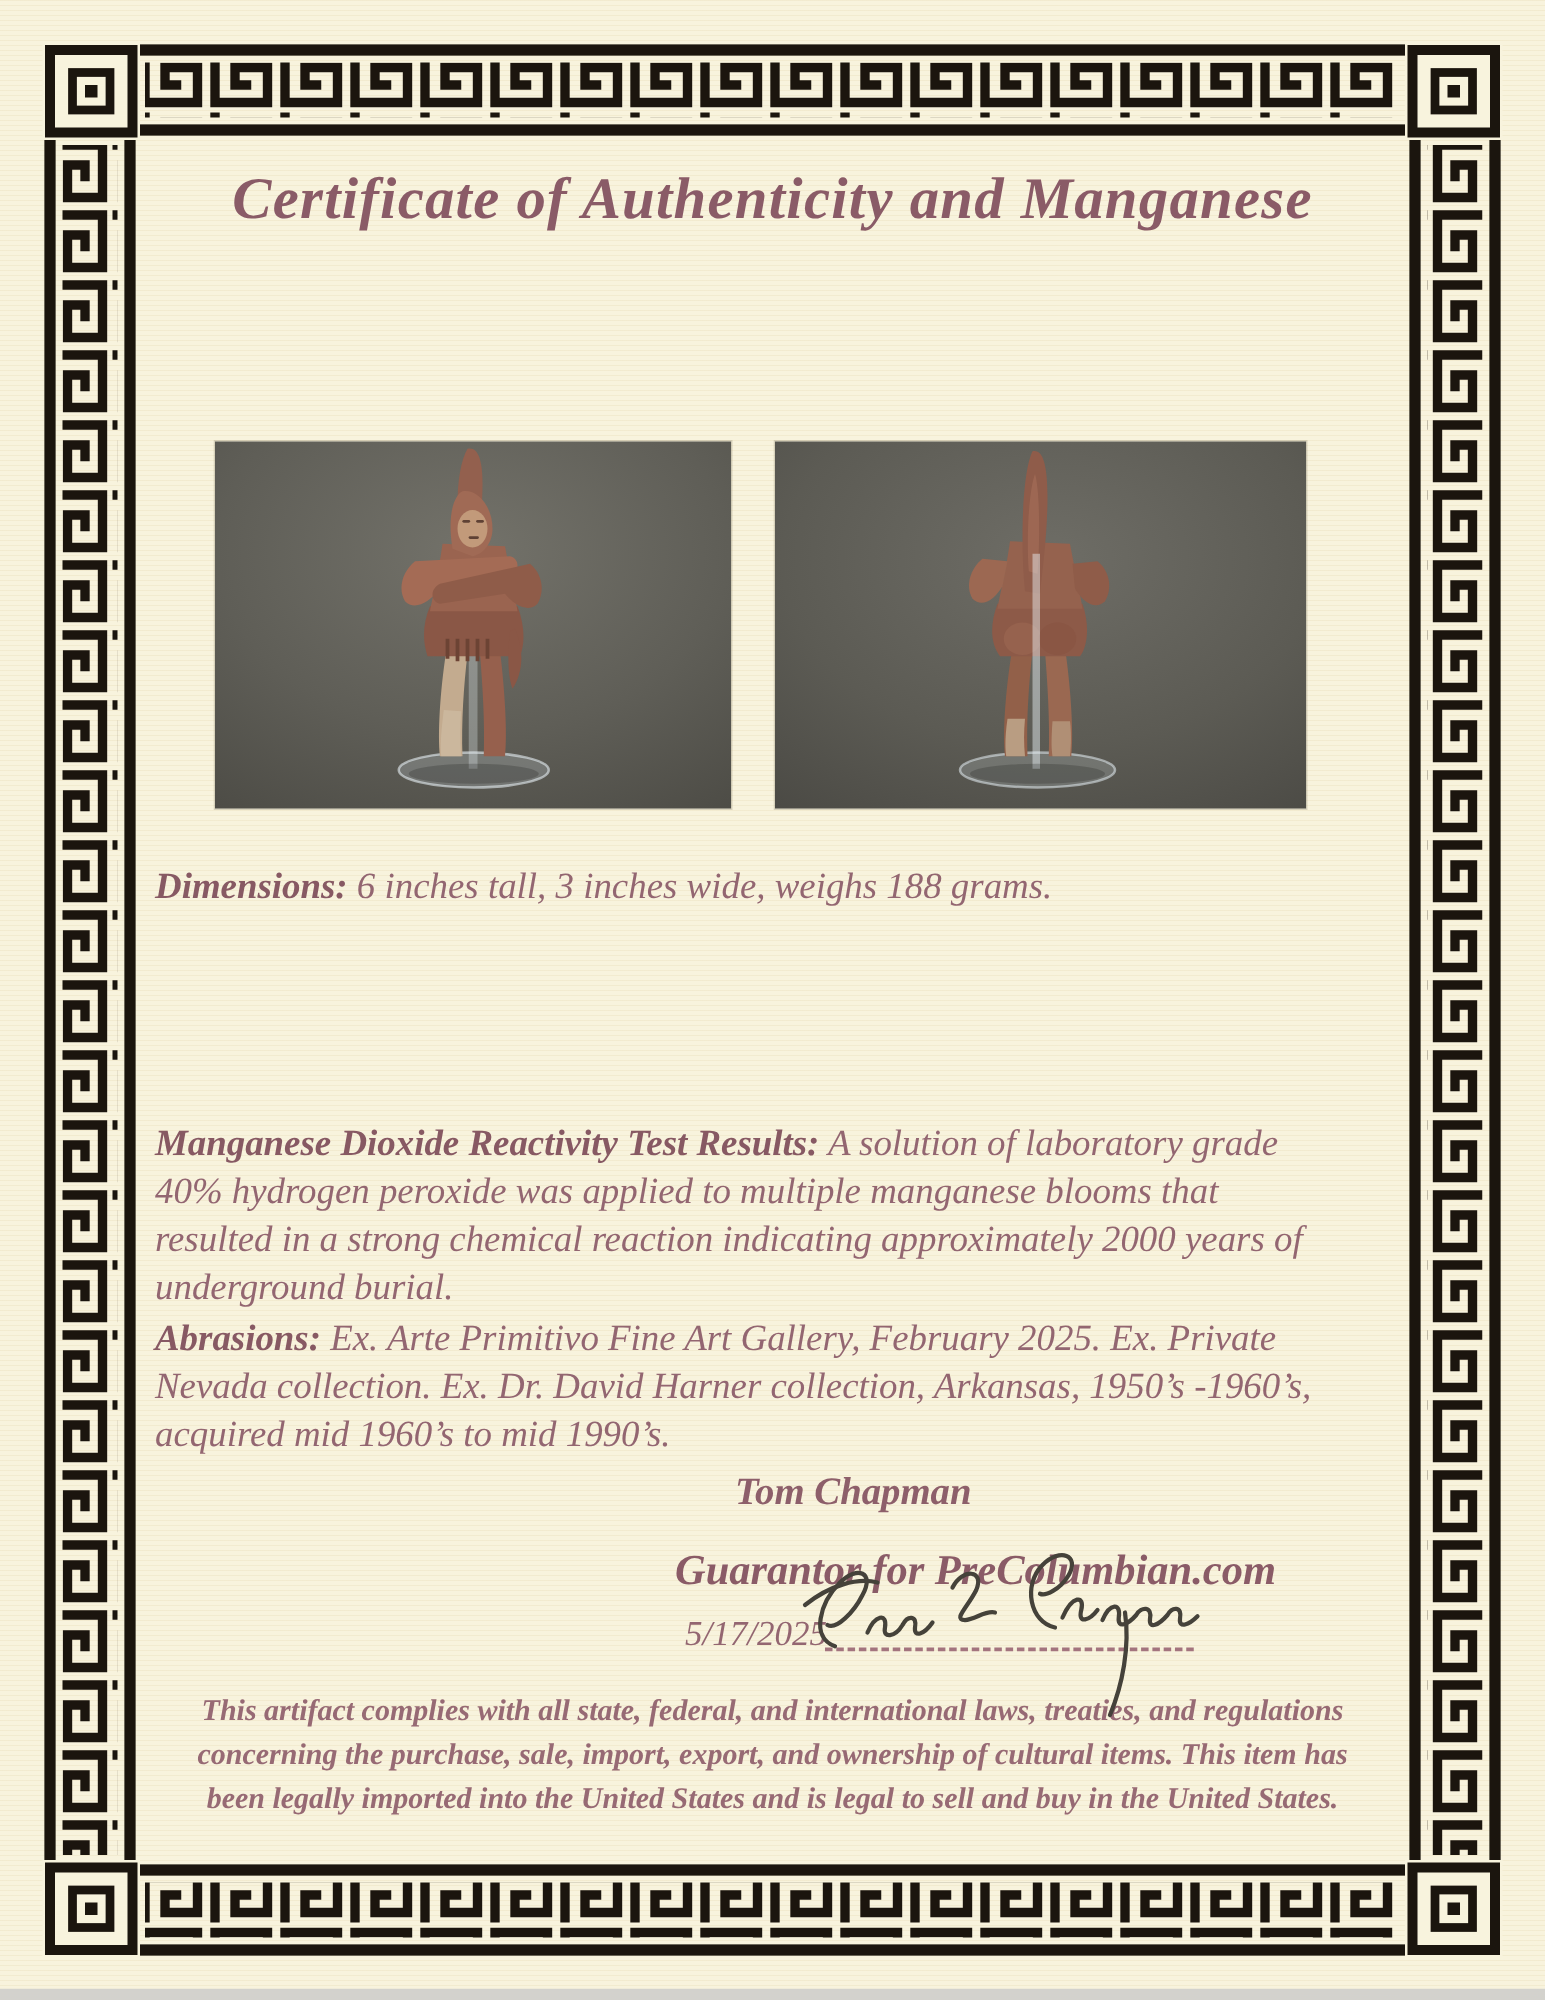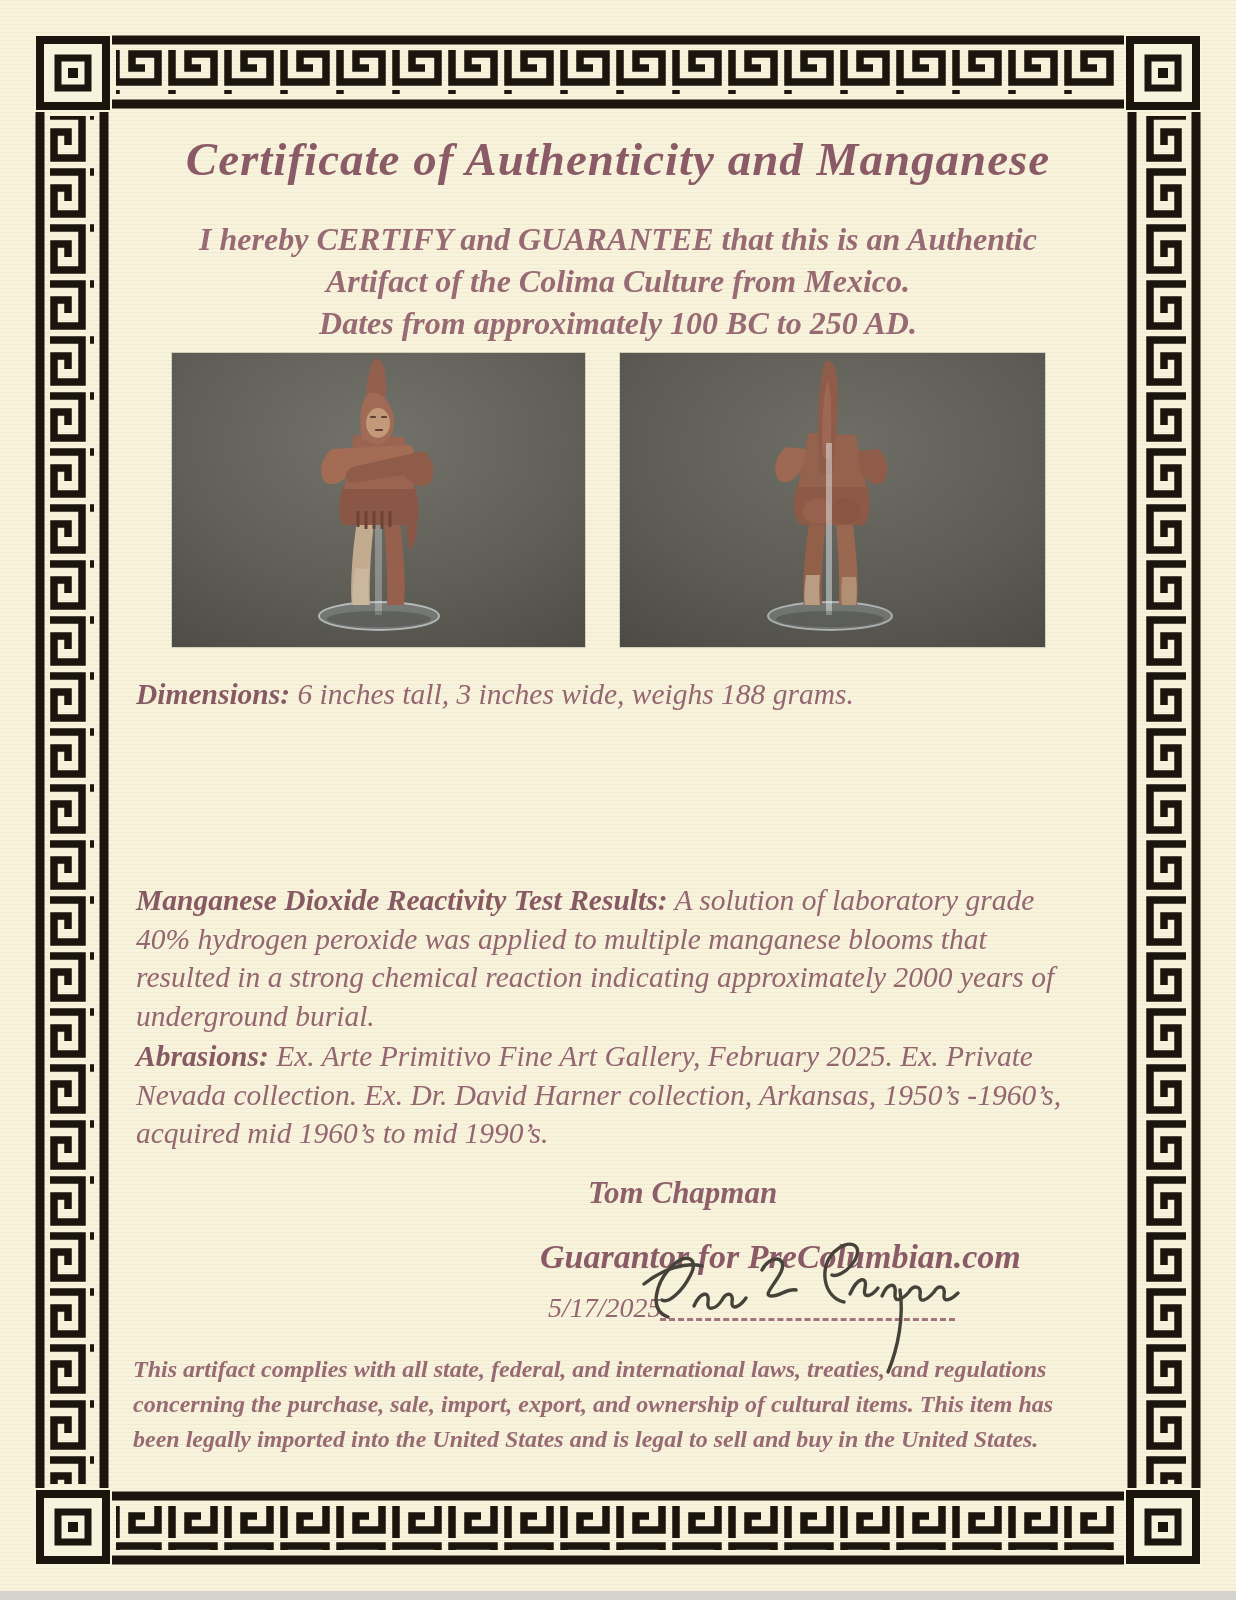--- a/index.html
+++ b/index.html
@@ -30,22 +30,22 @@
     line-height:42px;color:#976a74;z-index:2;
   }
 
   .photo{
     position:absolute;z-index:2;
     box-shadow:0 0 0 1px rgba(120,110,90,0.25);
   }
   .photo svg{display:block;}
 
   .para{
-    position:absolute;left:136px;width:945px;
-    font-size:29.5px;line-height:38.5px;z-index:2;color:#936671;margin-top:15px;
+    position:absolute;left:124px;width:945px;
+    font-size:29.5px;line-height:38.5px;z-index:2;color:#936671;
   }
   .para b{color:#875963;}
   .p-dimensions{top:660px;}
   .p-description{top:710px;}
   .p-manganese{top:866px;}
   .p-provenance{top:1022px;}
 
   .sig-name{
     position:absolute;left:540px;top:1175px;
     font-size:31px;font-weight:bold;color:#8d5f6a;z-index:2;margin-left:48px;
@@ -59,21 +59,21 @@
     font-size:28px;color:#936671;z-index:2;
   }
   .sig-line{
     position:absolute;left:660px;top:1290px;width:295px;height:28px;
     border-bottom:3px dashed #a3747e;z-index:2;
   }
   .sig-ink{position:absolute;left:638px;top:1232px;z-index:3;}
 
   .disclaimer{
     position:absolute;left:133px;top:1328px;width:970px;
-    font-size:24px;line-height:35px;
+    text-align:center;font-size:24px;line-height:35px;
     font-weight:bold;color:#976a74;z-index:2;
   }
 </style>
 </head>
 <body>
 
 <div class="page">
 
   <svg class="border-svg" width="1236" height="1600" viewBox="0 0 1236 1600" aria-hidden="true">
     <defs>
@@ -122,25 +122,20 @@
         <rect x="34" y="34" width="78" height="78" fill="#f8f3dd"></rect>
         <rect x="40" y="40" width="66" height="66" fill="none" stroke="#1b150e" stroke-width="8"></rect>
         <rect x="58" y="58" width="30" height="30" fill="none" stroke="#1b150e" stroke-width="7"></rect>
         <rect x="68" y="68" width="10" height="10" fill="#1b150e"></rect>
       </g>
     </g>
   </svg>
 
   <div class="title">Certificate of Authenticity and Manganese</div>
 
-  <div class="cert-lines">
-    <div>I hereby CERTIFY and GUARANTEE that this is an Authentic</div>
-    <div>Artifact of the Colima Culture from Mexico.</div>
-    <div>Dates from approximately 100 BC to 250 AD.</div>
-  </div>
 
   <div class="photo" style="left:172px;top:353px;">
     <svg width="413" height="294" viewBox="0 0 413 294">
       <defs>
         <radialGradient id="bgF" cx="50%" cy="30%" r="90%">
           <stop offset="0%" stop-color="#73726a"></stop>
           <stop offset="55%" stop-color="#5f5e57"></stop>
           <stop offset="100%" stop-color="#4b4a44"></stop>
         </radialGradient>
       </defs>

